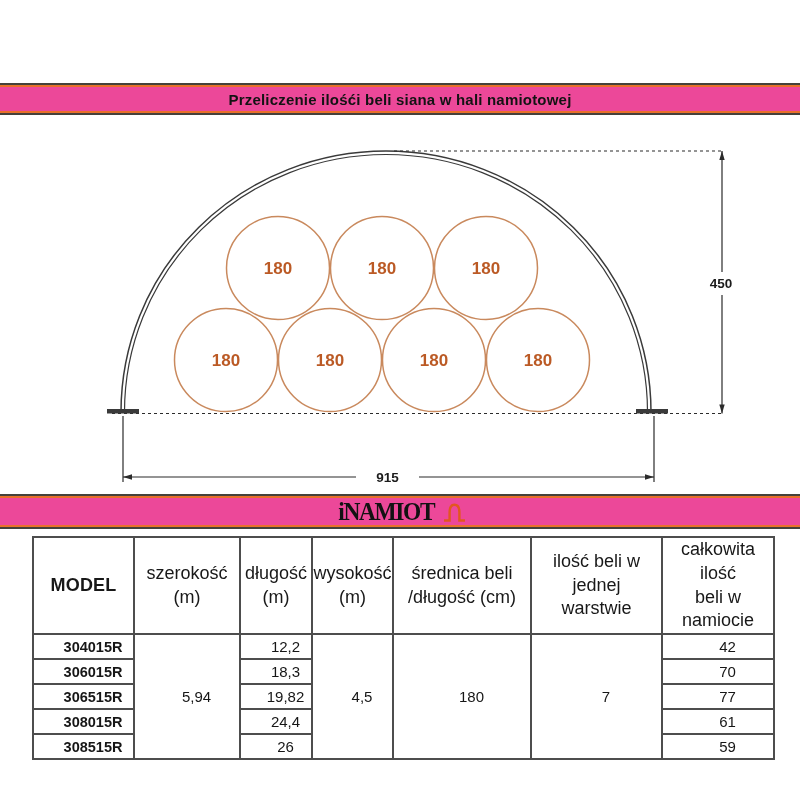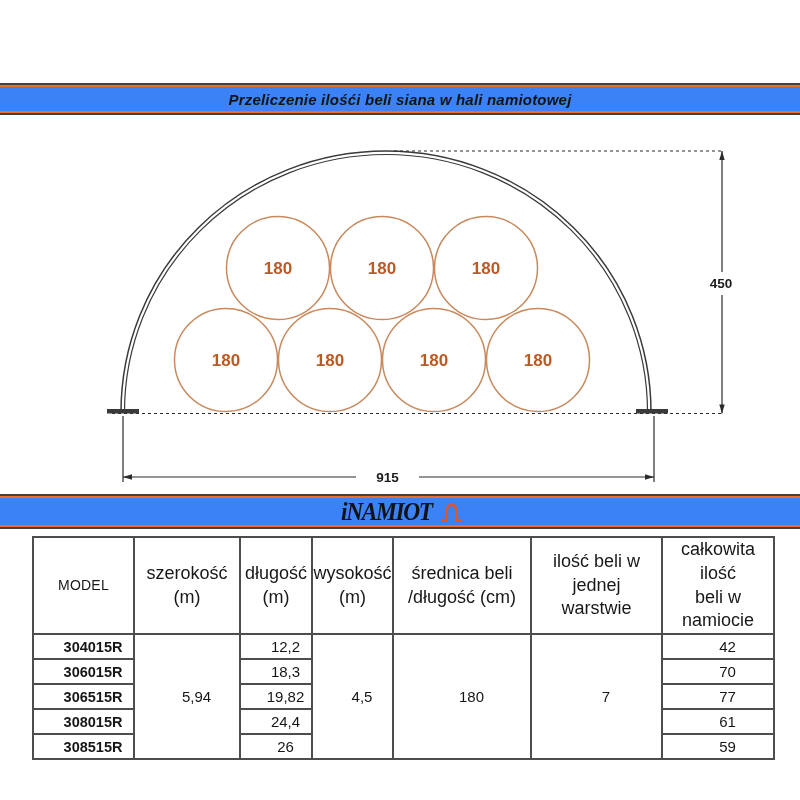--- a/index.html
+++ b/index.html
@@ -6,22 +6,21 @@
   body { width:800px; height:800px; overflow:hidden; }
   .canvas {
     position:relative; width:800px; height:800px; background:#ffffff;
     font-family:"Liberation Sans", sans-serif; color:#141414; overflow:hidden;
   }
 
   
   .band {
     position:absolute; left:0; right:0;
     border-top:2px solid #45403a; border-bottom:2px solid #45403a;
-    background:#3b82f6;
-    font-style:italic;
+    background:#ec4899;
   }
   .band-inner {
     border-top:2px solid #e8702a; border-bottom:2px solid #e8702a;
     display:flex; align-items:center; justify-content:center;
   }
   .title-band { top:83px; }
   .title-band .band-inner { height:24px; }
   .band-text { font-size:15px; font-weight:bold; color:#131313; letter-spacing:0.2px; }
 
   .logo-band { top:494px; }
@@ -42,21 +41,21 @@
     position:absolute; top:536px; left:32px; width:741px;
     border-collapse:collapse; table-layout:fixed; background:#ffffff;
   }
   .models th, .models td {
     border:2px solid #4d4d4d; text-align:center; vertical-align:middle; padding:0;
   }
   .models thead tr { height:50px; }
   .models tbody tr { height:25px; }
   .models th { font-weight:normal; }
   .h2line { white-space:pre-line; font-size:18px; line-height:1.32; color:#181818; }
-  .model-head { font-weight:normal; font-size:14px; letter-spacing:0.2px; }
+  .model-head { font-weight:bold; font-size:18px; letter-spacing:0.2px; }
   .models td { font-size:15px; color:#161616;padding-left:19px; }
   .models td.model-cell { font-weight:bold; font-size:14.5px; }
 </style>
 </head>
 <body>
 
 <div class="canvas">
 
   <div class="band title-band">
     <div class="band-inner">

